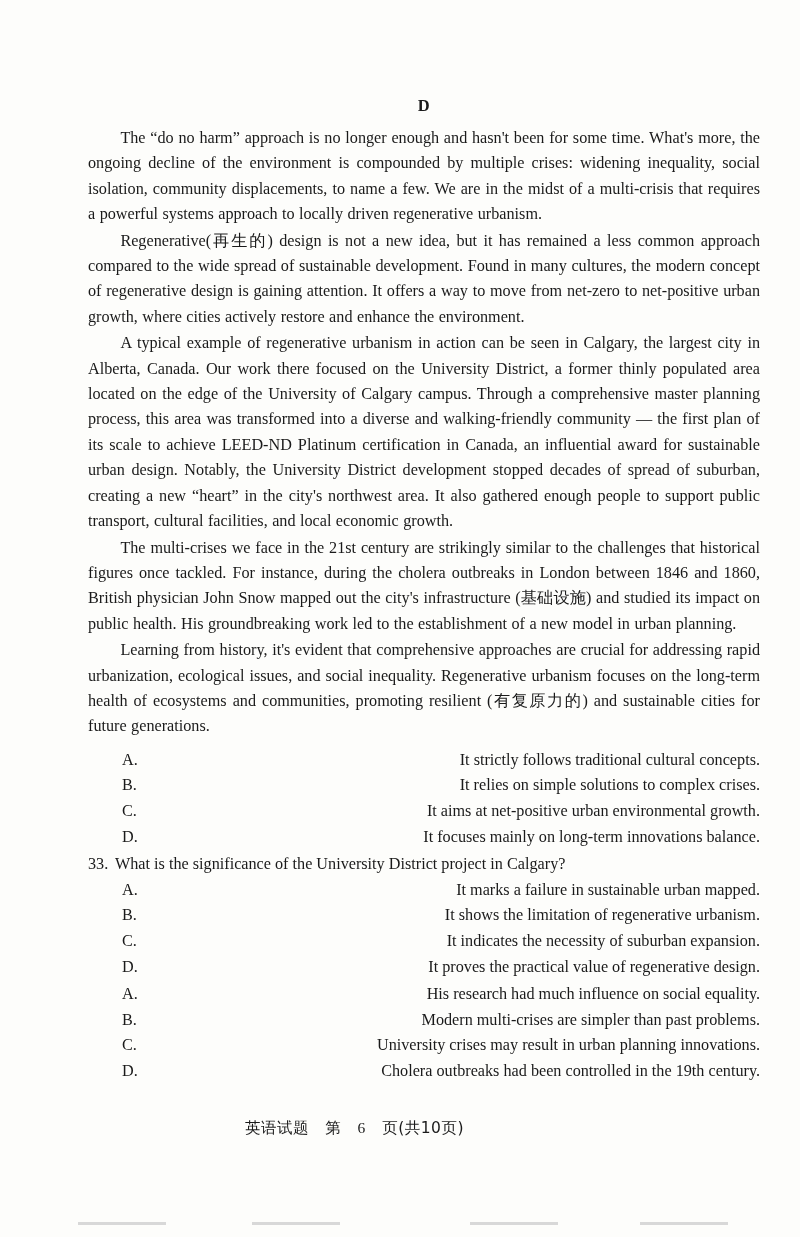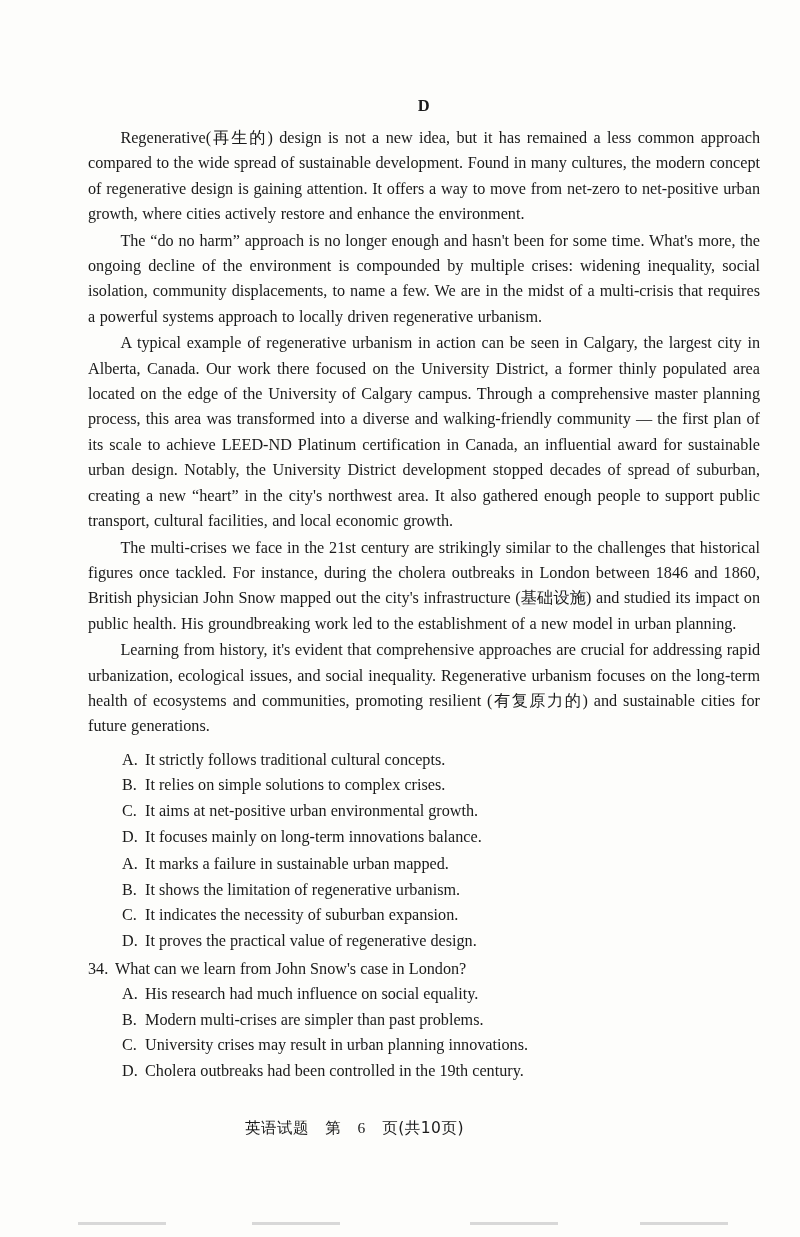--- a/index.html
+++ b/index.html
@@ -69,20 +69,21 @@
     display: flex;
     align-items: baseline;
     padding-left: 34px;
   }
   .opt-letter {
     width: 23px;
     flex: 0 0 23px;
   }
   .opt-text {
     flex: 1 1 auto;
+    text-align: right;
   }
   .footer {
     position: absolute;
     left: 0;
     top: 1118px;
     width: 709px;
     text-align: center;
     font-family: "DejaVu Sans", "Liberation Sans", sans-serif;
     font-size: 15.5px;
     letter-spacing: 0.5px;
@@ -109,22 +110,22 @@
   .m4 { left: 640px; width: 88px; }
 </style>
 </head>
 <body>
 
 <div class="page">
   <div class="content">
 
     <div class="section-letter">D</div>
 
+    <p class="para">The “do no harm” approach is no longer enough and hasn't been for some time. What's more, the ongoing decline of the environment is compounded by multiple crises: widening inequality, social isolation, community displacements, to name a few. We are in the midst of a multi-crisis that requires a powerful systems approach to locally driven regenerative urbanism.</p>
     <p class="para">Regenerative(再生的) design is not a new idea, but it has remained a less common approach compared to the wide spread of sustainable development. Found in many cultures, the modern concept of regenerative design is gaining attention. It offers a way to move from net-zero to net-positive urban growth, where cities actively restore and enhance the environment.</p>
-    <p class="para">The “do no harm” approach is no longer enough and hasn't been for some time. What's more, the ongoing decline of the environment is compounded by multiple crises: widening inequality, social isolation, community displacements, to name a few. We are in the midst of a multi-crisis that requires a powerful systems approach to locally driven regenerative urbanism.</p>
     <p class="para">A typical example of regenerative urbanism in action can be seen in Calgary, the largest city in Alberta, Canada. Our work there focused on the University District, a former thinly populated area located on the edge of the University of Calgary campus. Through a comprehensive master planning process, this area was transformed into a diverse and walking-friendly community — the first plan of its scale to achieve LEED-ND Platinum certification in Canada, an influential award for sustainable urban design. Notably, the University District development stopped decades of spread of suburban, creating a new “heart” in the city's northwest area. It also gathered enough people to support public transport, cultural facilities, and local economic growth.</p>
     <p class="para">The multi-crises we face in the 21st century are strikingly similar to the challenges that historical figures once tackled. For instance, during the cholera outbreaks in London between 1846 and 1860, British physician John Snow mapped out the city's infrastructure (基础设施) and studied its impact on public health. His groundbreaking work led to the establishment of a new model in urban planning.</p>
     <p class="para">Learning from history, it's evident that comprehensive approaches are crucial for addressing rapid urbanization, ecological issues, and social inequality. Regenerative urbanism focuses on the long-term health of ecosystems and communities, promoting resilient (有复原力的) and sustainable cities for future generations.</p>
 
     <div class="questions">
 
       <div class="q-block">
         <div class="opt">
           <span class="opt-letter">A.</span>
           <span class="opt-text">It strictly follows traditional cultural concepts.</span>
@@ -137,43 +138,43 @@
           <span class="opt-letter">C.</span>
           <span class="opt-text">It aims at net-positive urban environmental growth.</span>
         </div>
         <div class="opt">
           <span class="opt-letter">D.</span>
           <span class="opt-text">It focuses mainly on long-term innovations balance.</span>
         </div>
       </div>
 
       <div class="q-block">
+        <div class="q-stem">
+          <span class="q-num">33.</span>
+          <span class="q-text">What is the significance of the University District project in Calgary?</span>
+        </div>
         <div class="opt">
           <span class="opt-letter">A.</span>
           <span class="opt-text">It marks a failure in sustainable urban mapped.</span>
         </div>
         <div class="opt">
           <span class="opt-letter">B.</span>
           <span class="opt-text">It shows the limitation of regenerative urbanism.</span>
         </div>
         <div class="opt">
           <span class="opt-letter">C.</span>
           <span class="opt-text">It indicates the necessity of suburban expansion.</span>
         </div>
         <div class="opt">
           <span class="opt-letter">D.</span>
           <span class="opt-text">It proves the practical value of regenerative design.</span>
         </div>
       </div>
 
       <div class="q-block">
-        <div class="q-stem">
-          <span class="q-num">34.</span>
-          <span class="q-text">What can we learn from John Snow's case in London?</span>
-        </div>
         <div class="opt">
           <span class="opt-letter">A.</span>
           <span class="opt-text">His research had much influence on social equality.</span>
         </div>
         <div class="opt">
           <span class="opt-letter">B.</span>
           <span class="opt-text">Modern multi-crises are simpler than past problems.</span>
         </div>
         <div class="opt">
           <span class="opt-letter">C.</span>

